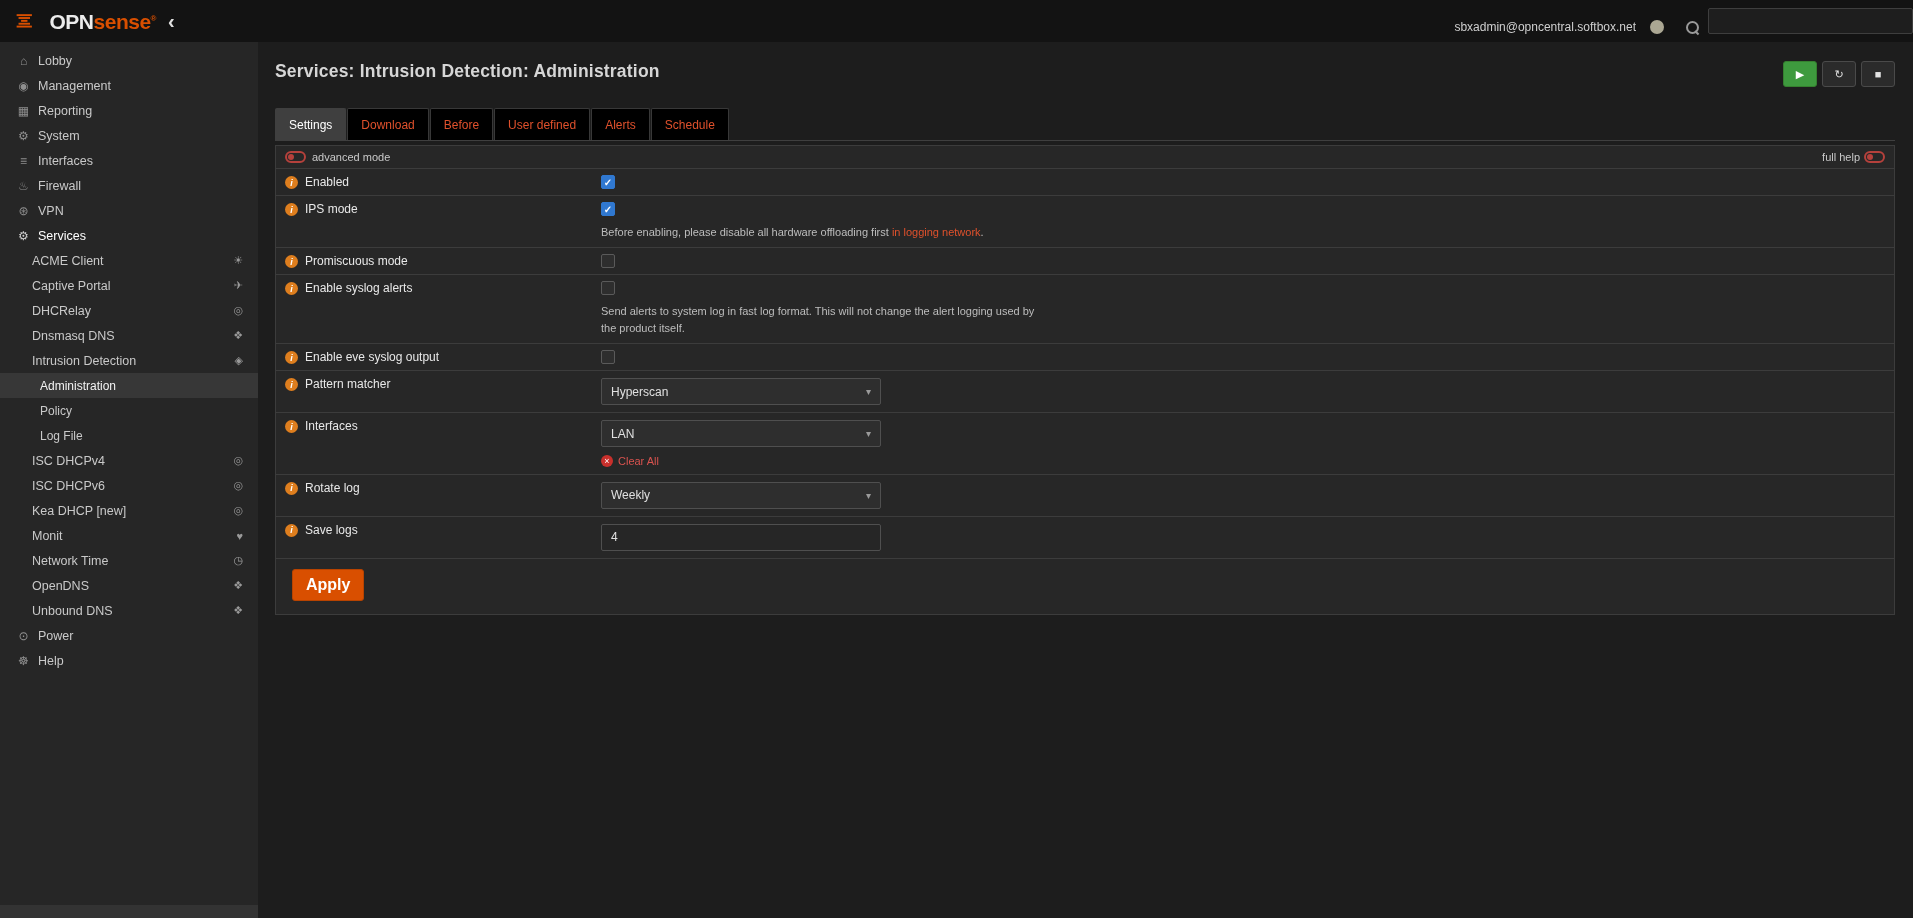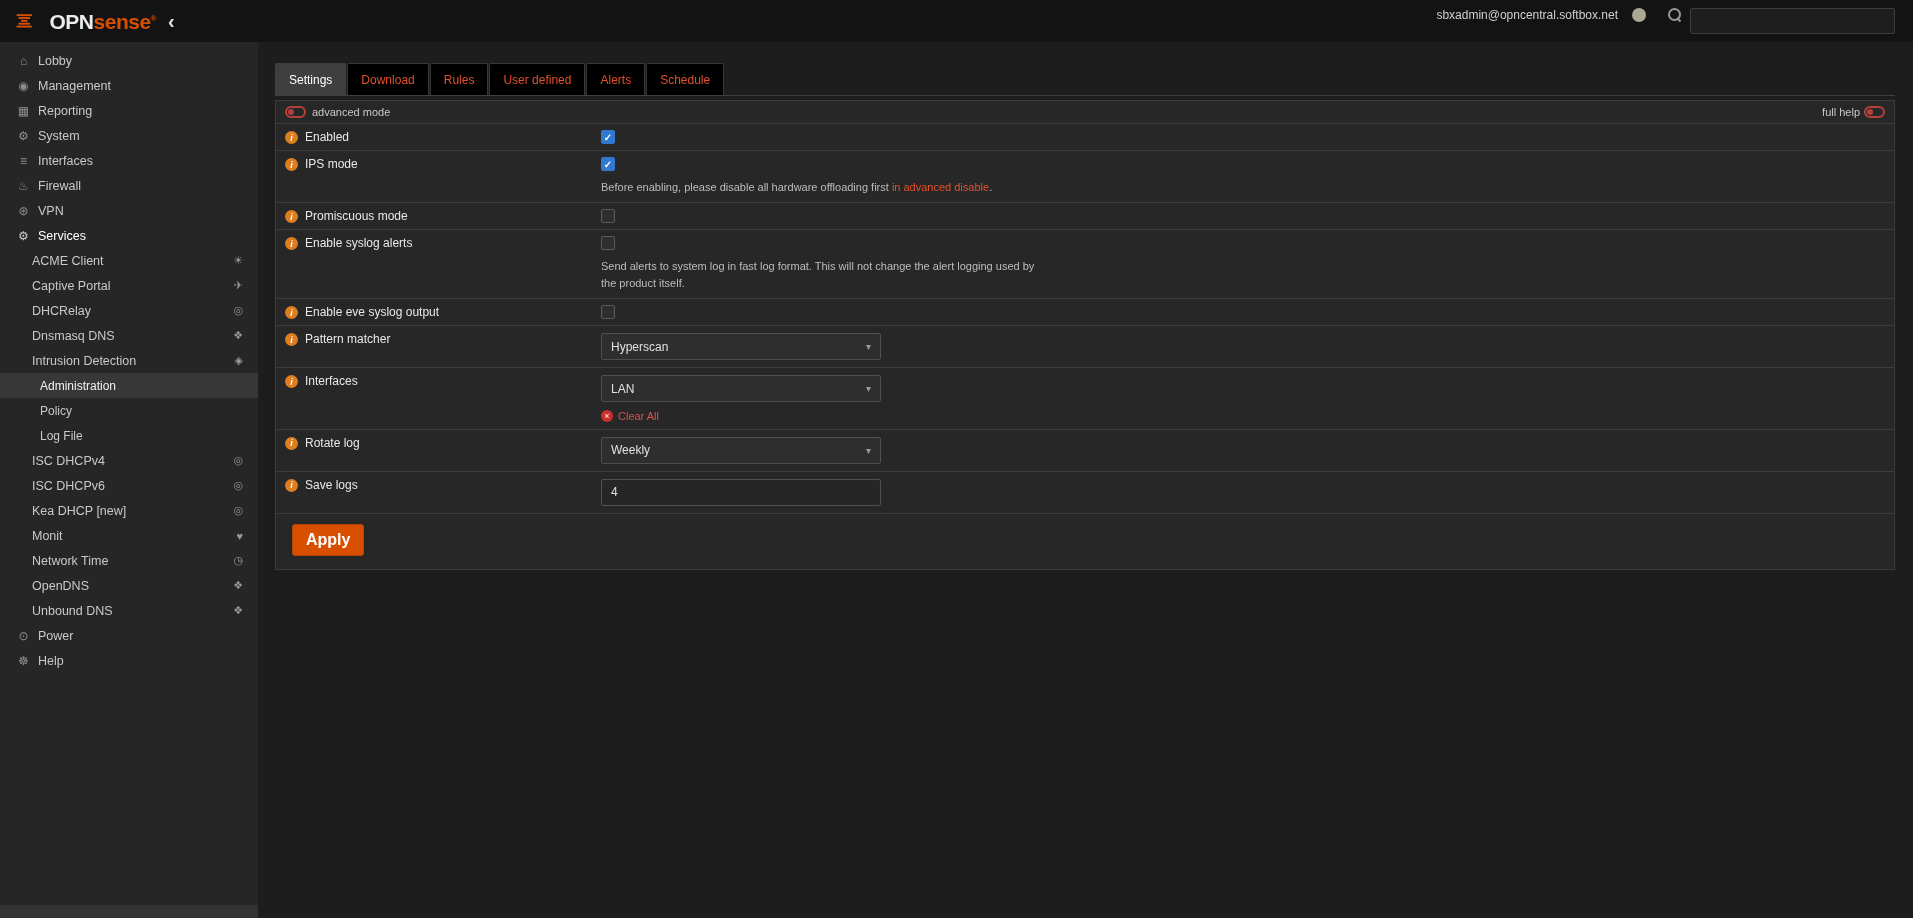--- a/index.html
+++ b/index.html
@@ -7,21 +7,21 @@
   body{background:#1d1d1d;font-family:"Liberation Sans",sans-serif;position:relative;}
 
   
   .topbar{position:absolute;top:0;left:0;width:1913px;height:42px;background:#131313;display:flex;align-items:center;z-index:5;}
   .brand{display:flex;align-items:center;gap:17px;padding-left:16px;width:156px;cursor:pointer;}
   .brand-text{font-size:21px;font-weight:bold;letter-spacing:-0.5px;line-height:1;}
   .brand-opn{color:#ececec;}
   .brand-sense{color:#d94f00;}
   .brand-reg{color:#d94f00;font-size:8px;vertical-align:super;}
   .collapse{color:#e0e0e0;font-size:20px;font-weight:bold;margin-left:12px;cursor:pointer;line-height:1;}
-  .topbar-right{margin-left:auto;display:flex;align-items:flex-start;padding-right:18px;}
+  .topbar-right{margin-left:auto;display:flex;align-items:flex-end;}
   .user-email{color:#cfcfcf;font-size:12px;cursor:pointer;}
   .avatar-dot{width:14px;height:14px;border-radius:50%;background:#aba793;margin-left:14px;cursor:pointer;}
   .mag{position:relative;width:13px;height:13px;display:inline-block;margin-left:22px;margin-right:9px;cursor:pointer;}
   .mag::before{content:"";position:absolute;left:0;top:0;width:9px;height:9px;border:2px solid #9a9a9a;border-radius:50%;}
   .mag::after{content:"";position:absolute;left:9px;top:9px;width:5px;height:2px;background:#9a9a9a;transform:rotate(45deg);transform-origin:left center;}
   .search-input{width:205px;height:26px;background:#1e1e1e;border:1px solid #3e3e3e;color:#ddd;font-size:12px;padding:0 8px;outline:none;border-radius:2px;}
 
   
   .sidebar{position:absolute;top:42px;left:0;width:258px;height:876px;background:#262626;}
   .sb-menu{display:block;padding-top:6px;}
@@ -197,25 +197,39 @@
       </div>
       <div class="sb-item lvl0">
         <span class="sb-icon">☸</span>
         <span class="sb-label">Help</span>
       </div>
     </nav>
   <div class="sidebar-footer"></div>
 </div>
 
 <div class="main">
+  <div class="page-head">
+    <h1 class="page-title">Services: Intrusion Detection: Administration</h1>
+    <div class="page-actions">
+        <button class="action-btn green">
+          <span>▶</span>
+        </button>
+        <button class="action-btn">
+          <span>↻</span>
+        </button>
+        <button class="action-btn">
+          <span>■</span>
+        </button>
+      </div>
+  </div>
 
   <div class="tabs">
       <div class="tab active">Settings</div>
       <div class="tab">Download</div>
-      <div class="tab">Rules</div>
+      <div class="tab">Before</div>
       <div class="tab">User defined</div>
       <div class="tab">Alerts</div>
       <div class="tab">Schedule</div>
     </div>
 
   <div class="content">
     <div class="opts-bar">
       <span class="toggle"></span>
       <span class="opts-label">advanced mode</span>
       <div class="opts-right">
@@ -233,21 +247,21 @@
             <div class="checkbox checked">✓</div>
           </div>
         </div>
         <div class="form-row">
           <div class="cell-label">
             <span class="info-icon">i</span>
             <span class="label-text">IPS mode</span>
           </div>
           <div class="cell-control">
             <div class="checkbox checked">✓</div>
-            <div class="help"><span>Before enabling, please disable all hardware offloading first </span><a class="help-link">in advanced disable</a><span>.</span></div>
+            <div class="help"><span>Before enabling, please disable all hardware offloading first </span><a class="help-link">in logging network</a><span>.</span></div>
           </div>
         </div>
         <div class="form-row">
           <div class="cell-label">
             <span class="info-icon">i</span>
             <span class="label-text">Promiscuous mode</span>
           </div>
           <div class="cell-control">
             <div class="checkbox"></div>
           </div>

